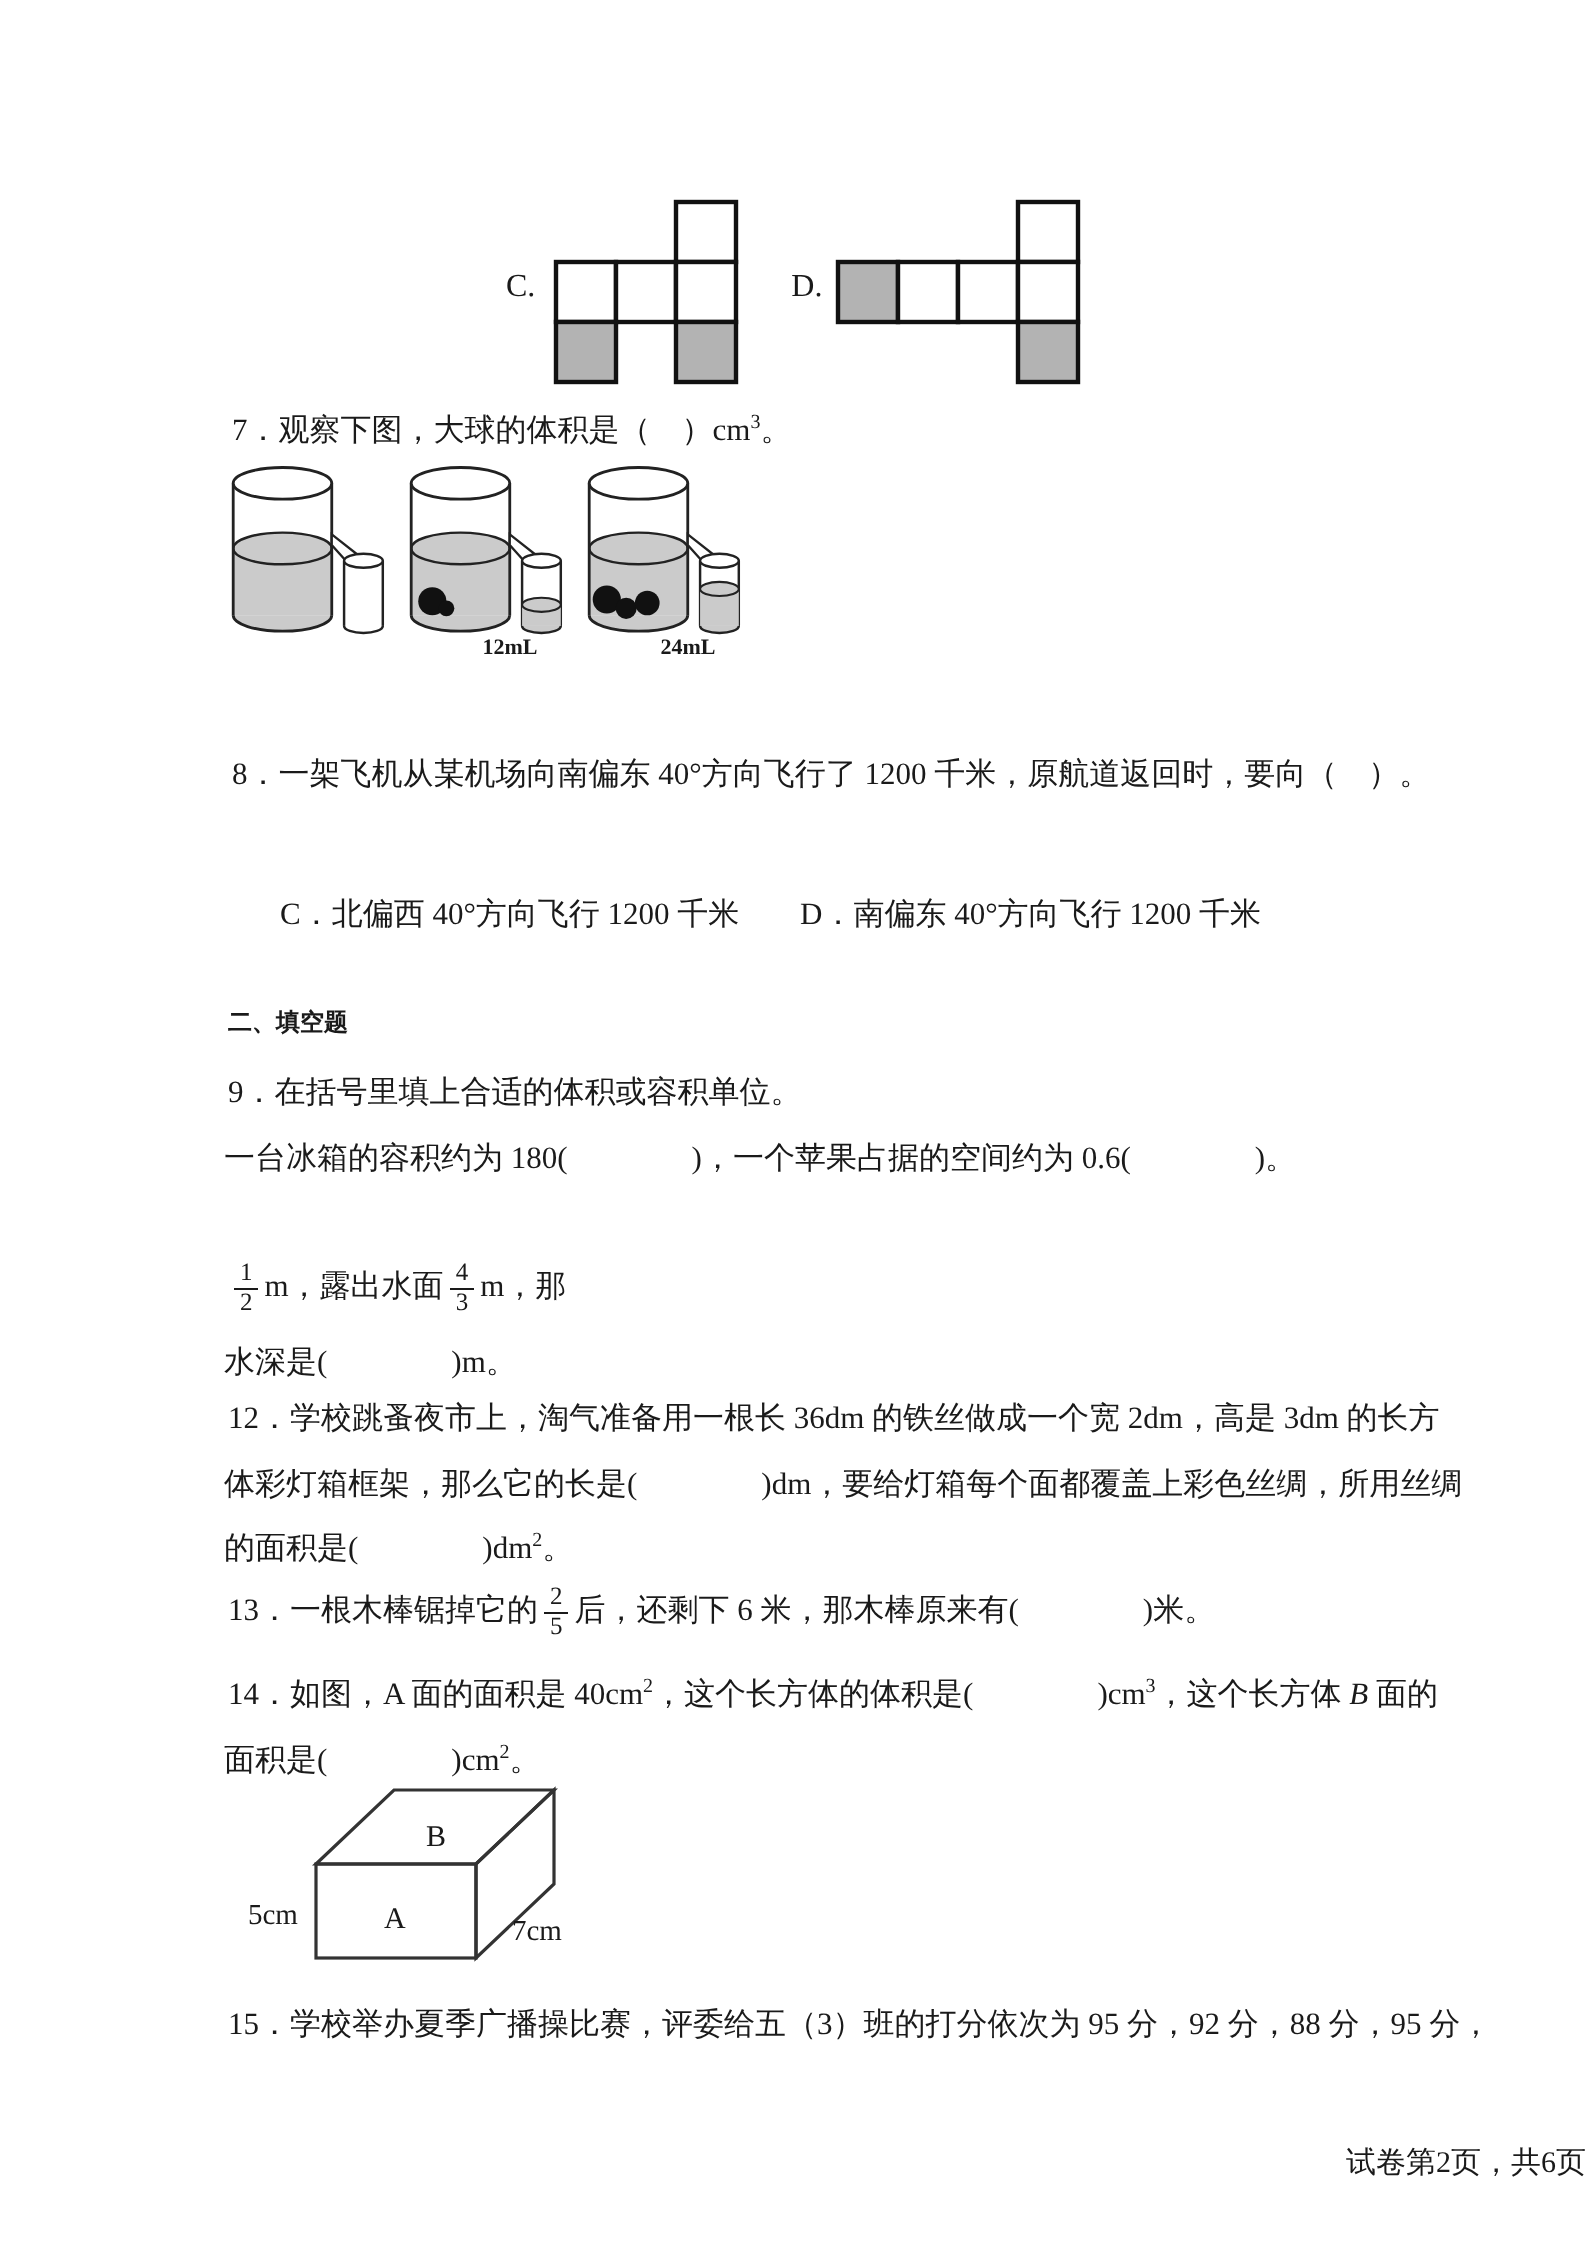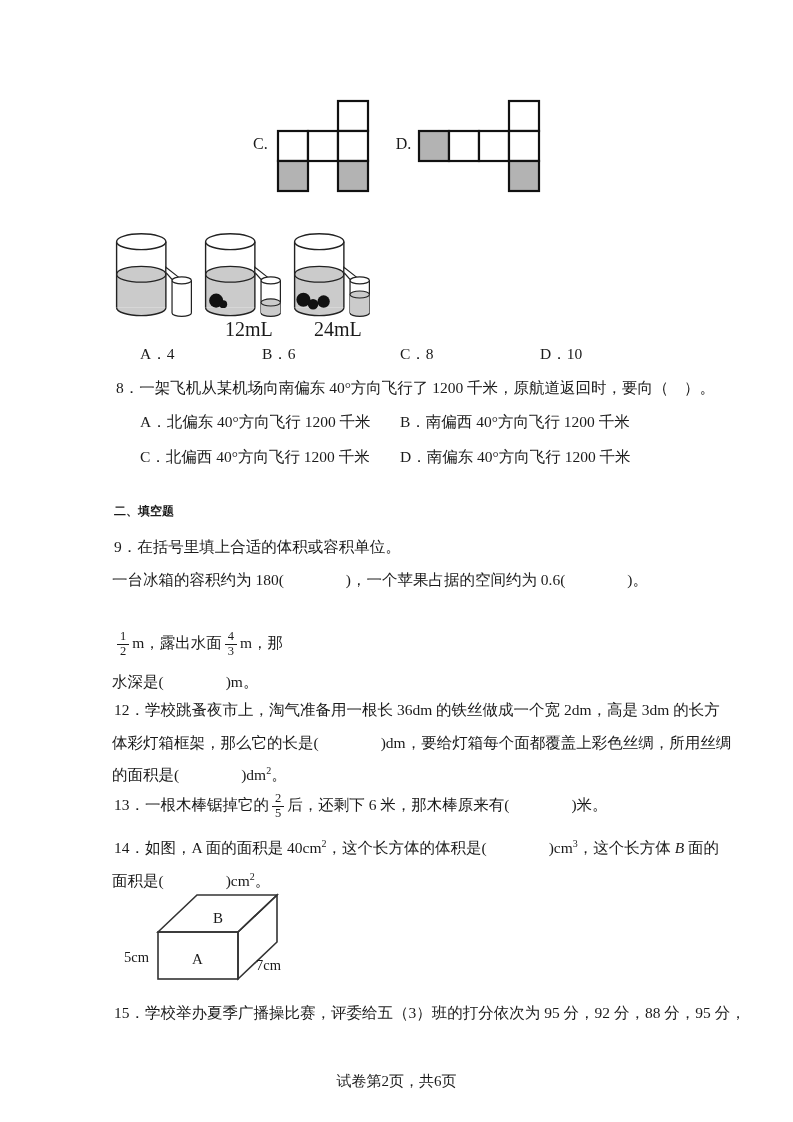--- a/index.html
+++ b/index.html
@@ -22,22 +22,22 @@
   .optrow{position:absolute;white-space:nowrap;}
   .opt{position:absolute;top:0;white-space:nowrap;}
   
   .nets{position:absolute;top:99px;left:253px;display:flex;align-items:flex-start;}
   .net-label{margin-top:36px;font-size:16px;}
   .nets svg{display:block;}
   
   .beakers{position:absolute;top:232px;left:112px;display:flex;gap:5px;}
   .beaker-group{width:84px;}
   .beaker-group svg{display:block;}
-  .beaker-label{padding-left:24px;font-size:20px;margin-top:-2px;}
-  .footer{position:absolute;top:1072px;left:0;width:100%;text-align:center;font-size:15px;}
+  .beaker-label{text-align:center;padding-left:24px;font-size:11px;margin-top:-2px;font-weight:bold;}
+  .footer{position:absolute;top:1072px;left:0;width:100%;text-align:right;font-size:15px;}
 </style>
 </head>
 <body>
 
 <div class="page">
 
   <div class="nets">
     <span class="net-label">C.</span>
     <svg width="94" height="94" viewBox="0 0 94 94" style="margin-left:8px">
       <g stroke="#111" stroke-width="2.2" fill="#ffffff">
@@ -55,20 +55,23 @@
         <rect x="92" y="2" width="30" height="30"></rect>
         <rect x="2" y="32" width="30" height="30" fill="#b3b3b3"></rect>
         <rect x="32" y="32" width="30" height="30"></rect>
         <rect x="62" y="32" width="30" height="30"></rect>
         <rect x="92" y="32" width="30" height="30"></rect>
         <rect x="92" y="62" width="30" height="30" fill="#b3b3b3"></rect>
       </g>
     </svg>
   </div>
 
+  <div class="line" style="left:116px;top:206px">
+    <span>7．观察下图，大球的体积是（　）cm</span><sup>3</sup><span>。</span>
+  </div>
 
   <div class="beakers">
 
     <div class="beaker-group">
       <svg width="84" height="88" viewBox="0 0 95 100">
         <g fill="#cbcbcb">
           <rect x="5" y="48" width="56" height="38"></rect>
           <path d="M5,86 A28 9 0 0 0 61,86 Z"></path>
           <ellipse cx="33" cy="48" rx="28" ry="9" stroke="#222" stroke-width="1.4"></ellipse>
         </g>
@@ -133,32 +136,22 @@
           <path d="M68,92 A11 4 0 0 0 90,92 Z"></path>
           <ellipse cx="79" cy="71" rx="11" ry="4" stroke="#222" stroke-width="1.2"></ellipse>
         </g>
         <path d="M68,92 A11 4 0 0 0 90,92" fill="none" stroke="#222" stroke-width="1.4"></path>
         <ellipse cx="79" cy="55" rx="11" ry="4" fill="#fff" stroke="#222" stroke-width="1.4"></ellipse>
       </svg>
       <div class="beaker-label">24mL</div>
     </div>
   </div>
 
-  <div class="optrow" style="left:116px;top:344px;width:600px;height:20px">
-    <span class="opt" style="left:24px">A．4</span>
-    <span class="opt" style="left:146px">B．6</span>
-    <span class="opt" style="left:284px">C．8</span>
-    <span class="opt" style="left:424px">D．10</span>
-  </div>
 
   <div class="line" style="left:116px;top:378px">8．一架飞机从某机场向南偏东 40°方向飞行了 1200 千米，原航道返回时，要向（　）。</div>
-  <div class="optrow" style="left:116px;top:412px;width:620px;height:20px">
-    <span class="opt" style="left:24px">A．北偏东 40°方向飞行 1200 千米</span>
-    <span class="opt" style="left:284px">B．南偏西 40°方向飞行 1200 千米</span>
-  </div>
   <div class="optrow" style="left:116px;top:447px;width:620px;height:20px">
     <span class="opt" style="left:24px">C．北偏西 40°方向飞行 1200 千米</span>
     <span class="opt" style="left:284px">D．南偏东 40°方向飞行 1200 千米</span>
   </div>
 
   <div class="line bold" style="left:114px;top:504px">二、填空题</div>
 
   <div class="line" style="left:114px;top:537px">9．在括号里填上合适的体积或容积单位。</div>
   <div class="line cont" style="top:570px">一台冰箱的容积约为 180(　　　　)，一个苹果占据的空间约为 0.6(　　　　)。</div>
 

